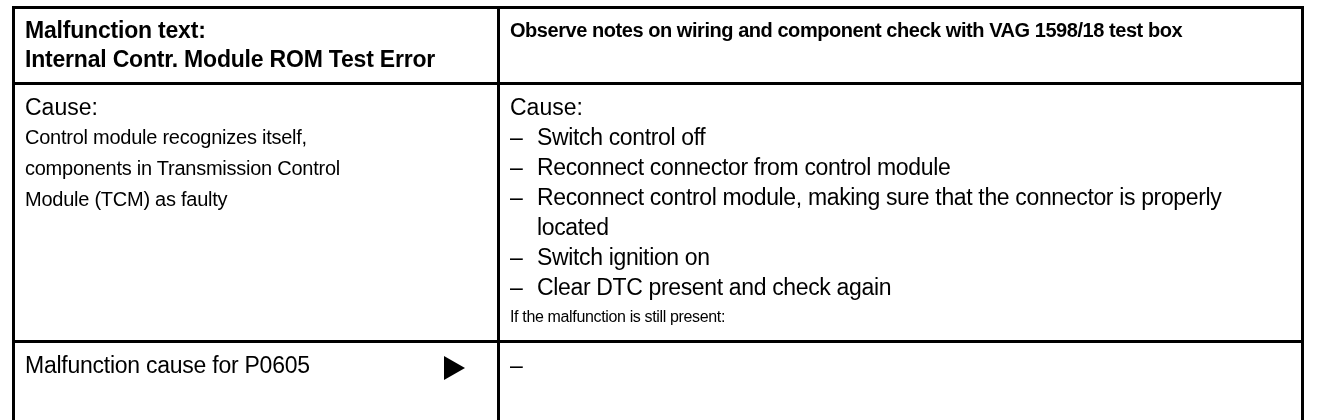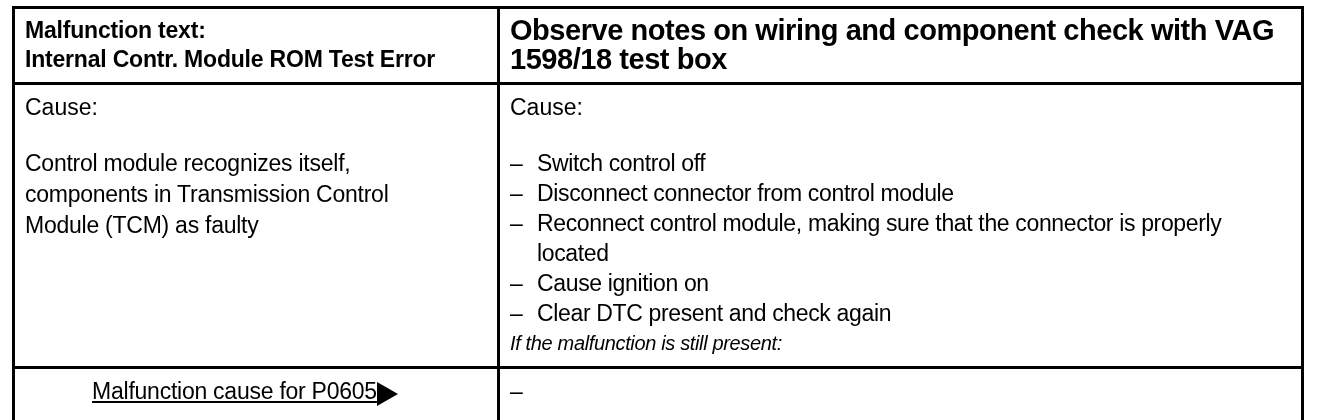--- a/index.html
+++ b/index.html
@@ -52,33 +52,32 @@
   
   .row-header td { height: 66px; }
   .hdr-text {
     font-weight: bold;
     font-size: 23px;
     line-height: 29px;
     letter-spacing: -0.2px;
     white-space: pre-line;
   }
   .hdr-text.right {
-    font-size: 29px;
+    font-size: 20px;
     letter-spacing: -0.45px;
   }
 
   
   .row-body td { height: 250px; }
   .section-label {
     font-size: 23px;
     line-height: 30px;
-    margin-bottom: 26px;
   }
   .cause-para {
-    font-size: 23px;
+    font-size: 20px;
     line-height: 31px;
     letter-spacing: -0.25px;
     white-space: pre-line;
   }
 
   
   .remedy-list {
     list-style: none;
     margin: 0;
     padding: 0;
@@ -89,34 +88,32 @@
     font-size: 23px;
     line-height: 30px;
     letter-spacing: -0.35px;
   }
   .remedy-list li .dash {
     position: absolute;
     left: 0;
     top: 0;
   }
   .remedy-footnote {
-    font-size: 20px;
+    font-size: 16px;
     line-height: 30px;
     letter-spacing: -0.35px;
-    font-style: italic;
   }
 
   
   .row-footer td { height: 68px; }
 
   .footer-left-inner {
     display: flex;
     align-items: flex-start;
-    justify-content: center;
-    text-decoration: underline;
+    justify-content: space-between;
   }
   .footer-left-text {
     font-size: 23px;
     line-height: 30px;
     letter-spacing: -0.25px;
   }
   .arrow-icon {
     display: inline-block;
     width: 0;
     height: 0;
@@ -179,29 +176,29 @@
         <td class="col-right">
           <div class="cell-pad">
             <div class="section-label">Cause:</div>
             <ul class="remedy-list">
               <li>
                 <span class="dash">–</span>
                 <span>Switch control off</span>
               </li>
               <li>
                 <span class="dash">–</span>
-                <span>Disconnect connector from control module</span>
+                <span>Reconnect connector from control module</span>
               </li>
               <li>
                 <span class="dash">–</span>
                 <span>Reconnect control module, making sure that the connector is properly located</span>
               </li>
               <li>
                 <span class="dash">–</span>
-                <span>Cause ignition on</span>
+                <span>Switch ignition on</span>
               </li>
               <li>
                 <span class="dash">–</span>
                 <span>Clear DTC present and check again</span>
               </li>
             </ul>
             <div class="remedy-footnote">If the malfunction is still present:</div>
           </div>
         </td>
       </tr>

